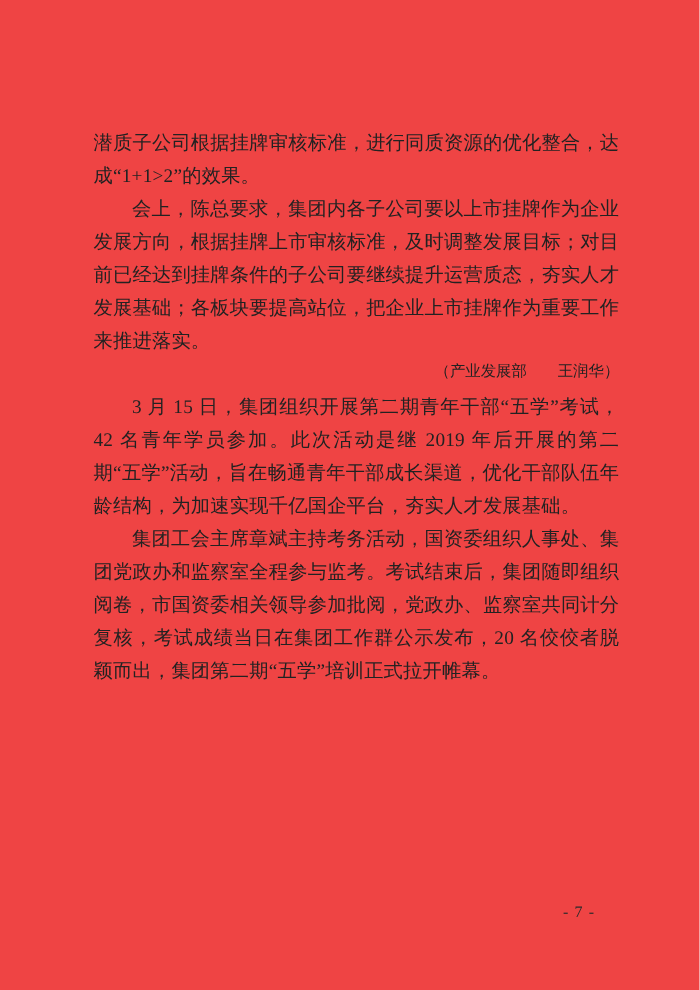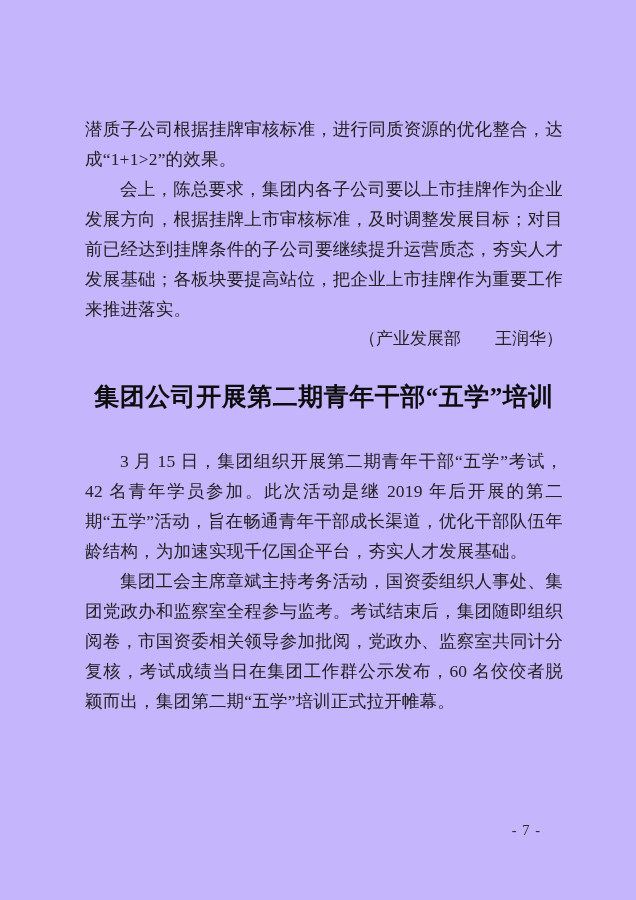--- a/index.html
+++ b/index.html
@@ -4,21 +4,21 @@
 <style>
   html, body {
     margin: 0;
     padding: 0;
     background: #ffffff;
   }
   .page {
     position: relative;
     width: 636px;
     height: 900px;
-    background: #c4b5fd;
+    background: #ef4444;
     font-family: "Liberation Serif", "DejaVu Serif", serif;
     color: #212121;
     overflow: hidden;
   }
   .content {
     position: absolute;
     left: 85px;
     top: 114px;
     width: 478px;
   }
@@ -29,21 +29,21 @@
     text-align: justify;
     text-justify: inter-ideograph;
     letter-spacing: 0.2px;
     color: #222222;
   }
   .indent {
     text-indent: 2em;
   }
   .byline {
     margin: 0;
-    font-size: 17px;
+    font-size: 14px;
     line-height: 30px;
     text-align: right;
     color: #222222;
   }
   .title {
     margin: 26px 0 32px 0;
     font-size: 25px;
     line-height: 34px;
     font-weight: bold;
     text-align: center;
@@ -65,23 +65,22 @@
 
 <div class="page">
   <div class="content">
 
     <p class="para">潜质子公司根据挂牌审核标准，进行同质资源的优化整合，达成“1+1&gt;2”的效果。</p>
 
     <p class="para indent">会上，陈总要求，集团内各子公司要以上市挂牌作为企业发展方向，根据挂牌上市审核标准，及时调整发展目标；对目前已经达到挂牌条件的子公司要继续提升运营质态，夯实人才发展基础；各板块要提高站位，把企业上市挂牌作为重要工作来推进落实。</p>
 
     <p class="byline">（产业发展部　　王润华）</p>
 
-    <h1 class="title">集团公司开展第二期青年干部“五学”培训</h1>
 
     <p class="para indent">3 月 15 日，集团组织开展第二期青年干部“五学”考试，42 名青年学员参加。此次活动是继 2019 年后开展的第二期“五学”活动，旨在畅通青年干部成长渠道，优化干部队伍年龄结构，为加速实现千亿国企平台，夯实人才发展基础。</p>
 
-    <p class="para indent">集团工会主席章斌主持考务活动，国资委组织人事处、集团党政办和监察室全程参与监考。考试结束后，集团随即组织阅卷，市国资委相关领导参加批阅，党政办、监察室共同计分复核，考试成绩当日在集团工作群公示发布，60 名佼佼者脱颖而出，集团第二期“五学”培训正式拉开帷幕。</p>
+    <p class="para indent">集团工会主席章斌主持考务活动，国资委组织人事处、集团党政办和监察室全程参与监考。考试结束后，集团随即组织阅卷，市国资委相关领导参加批阅，党政办、监察室共同计分复核，考试成绩当日在集团工作群公示发布，20 名佼佼者脱颖而出，集团第二期“五学”培训正式拉开帷幕。</p>
 
 
   </div>
 
   <div class="page-number">- 7 -</div>
 </div>
 
 </body></html>

